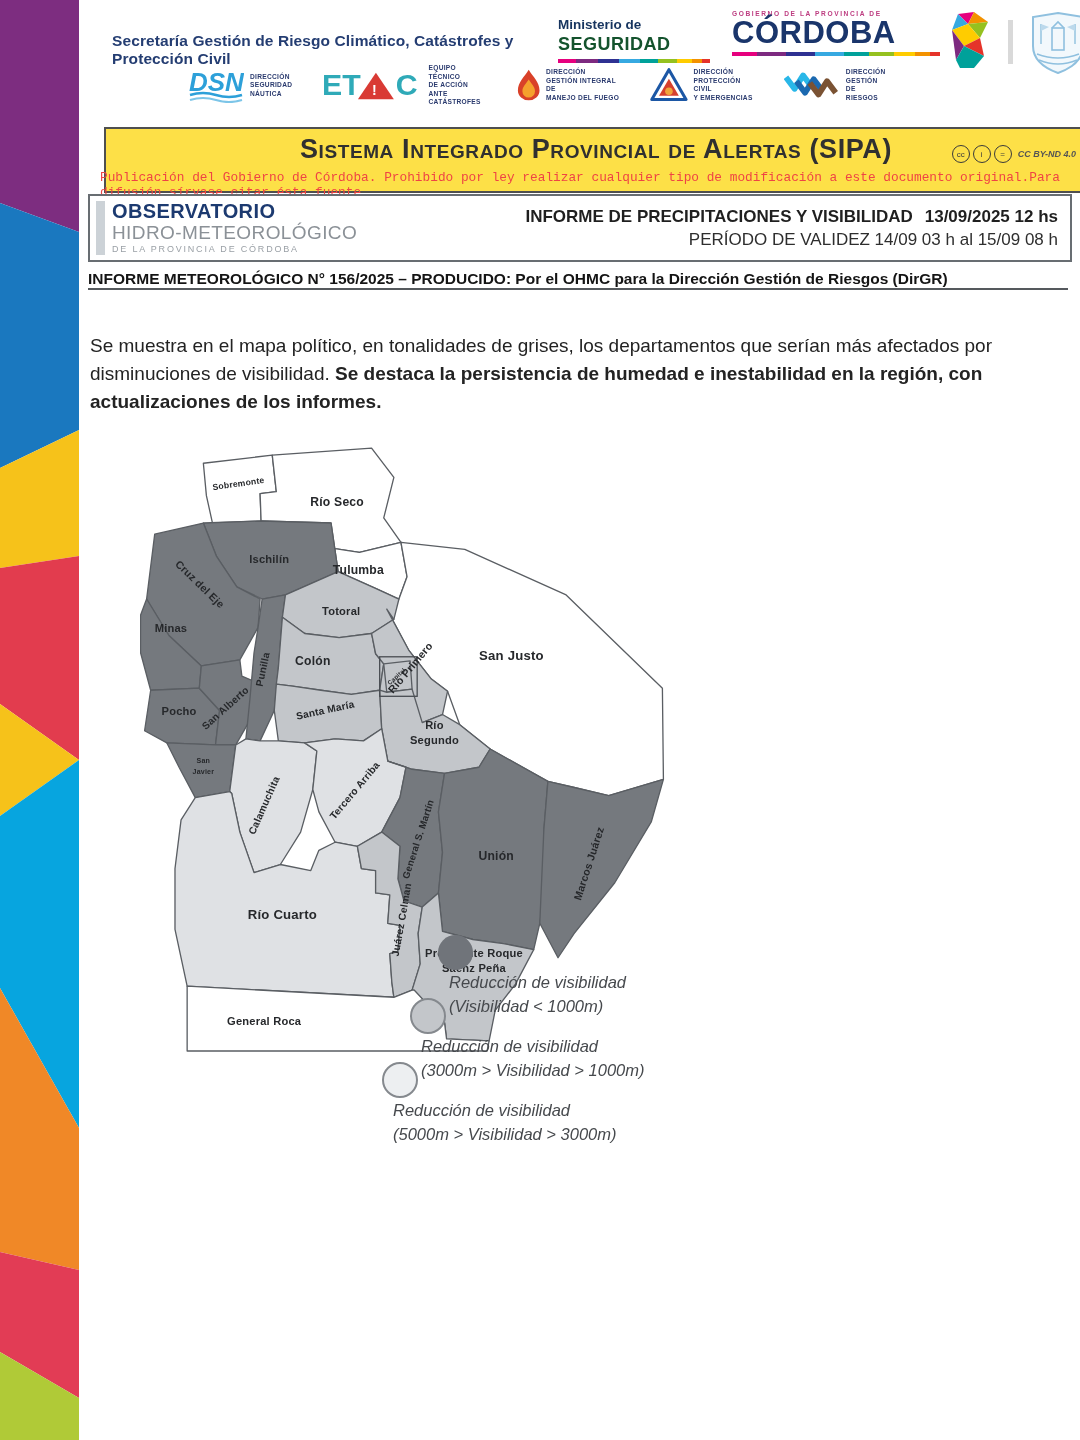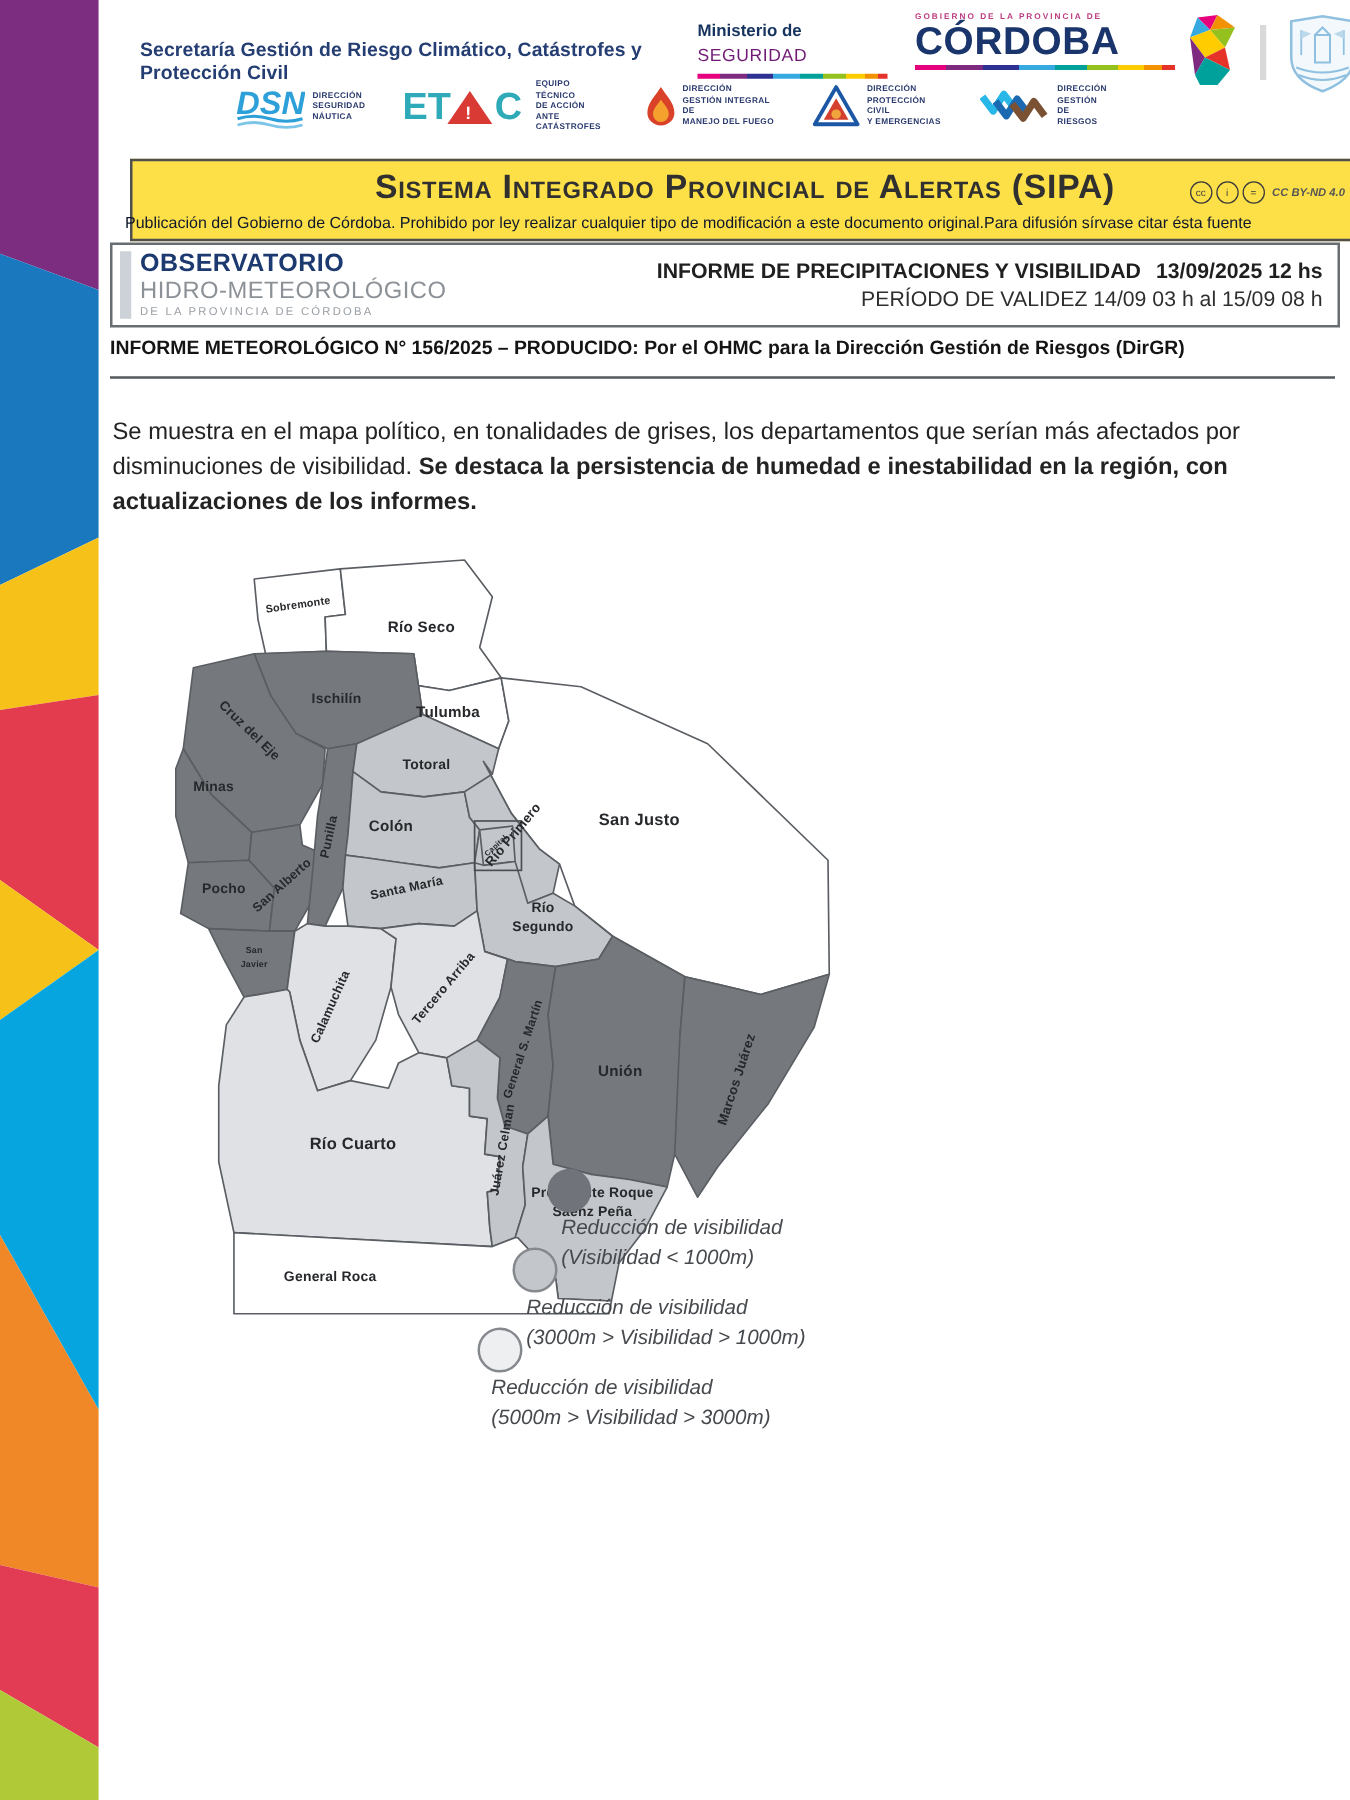--- a/index.html
+++ b/index.html
@@ -11,21 +11,21 @@
   
   #ribbon-svg{position:absolute;left:0;top:0;}
   
   .secretaria{
     left:112px;top:32px;width:450px;
     font-size:15.5px;font-weight:bold;color:#243d72;letter-spacing:.1px;
   }
   .gov-block{left:558px;top:10px;display:flex;align-items:flex-start;}
   .ministerio{width:152px;margin-top:8px;}
   .ministerio .l1{font-size:13.5px;font-weight:bold;color:#16345f;line-height:14px;}
-  .ministerio .l2{font-size:14px;font-weight:normal;color:#701a75;letter-spacing:.5px;line-height:24px;}
+  .ministerio .l2{font-size:18px;font-weight:bold;color:#14532d;letter-spacing:.5px;line-height:24px;}
   .rainbow{height:4px;margin-top:3px;background:linear-gradient(90deg,
       #e6007e 0 12%,#7d2a80 12% 26%,#2e3192 26% 40%,#36a9e1 40% 54%,
       #00a19a 54% 66%,#95c11f 66% 78%,#ffcc00 78% 88%,#f39200 88% 95%,#e5332a 95% 100%);}
   .cordoba{margin-left:22px;width:208px;position:relative;}
   .cordoba .small{font-size:6.6px;font-weight:bold;color:#bd3c80;letter-spacing:1.6px;}
   .cordoba .big{font-size:31px;font-weight:bold;color:#1a356b;letter-spacing:.5px;line-height:32px;}
   .cordoba-map-icon{margin-left:4px;margin-top:2px;}
   .gov-sep{width:5px;height:44px;background:#d9d9d9;margin:10px 14px 0 18px;}
   
   .logos-row{left:188px;top:64px;width:700px;display:flex;align-items:center;gap:30px;}
@@ -34,35 +34,35 @@
       line-height:8.5px;white-space:pre-line;text-transform:uppercase;}
   .dsn-text{font-style:italic;font-weight:bold;}
   
   .sipa-box{left:88px;top:127px;width:980px;height:62px;border:2px solid #4f4f4f;background:#fde047;margin-left:16px;}
   .sipa-title{text-align:center;margin-top:5px;font-variant:small-caps;
       font-size:27px;font-weight:600;color:#303030;letter-spacing:.6px;}
   .cc-row{position:absolute;right:10px;top:16px;display:flex;align-items:center;gap:3px;}
   .cc-circle{width:16px;height:16px;border:1.6px solid #3a3a3a;border-radius:50%;
       font-size:8px;font-weight:normal;color:#3a3a3a;display:flex;align-items:center;justify-content:center;}
   .cc-label{font-size:9px;color:#555;font-weight:bold;margin-left:3px;font-style:italic;}
-  .publication{margin:4px 8px 0 8px;font-size:12.8px;color:#0f172a;}
+  .publication{margin:4px 8px 0 8px;font-size:12.8px;color:#ef4444;font-family:Liberation Mono, monospace;}
   
   .obs-box{left:88px;top:194px;width:980px;height:64px;border:2px solid #686d72;background:#fff;}
   .obs-left{position:absolute;left:6px;top:5px;display:flex;gap:7px;}
   .obs-bar{width:9px;height:54px;background:#ccd2d7;}
   .obs-l1{font-size:20px;font-weight:800;color:#1c3a70;letter-spacing:.4px;line-height:21px;}
   .obs-l2{font-size:19px;color:#8b9197;letter-spacing:.4px;line-height:21px;}
   .obs-l3{font-size:9px;color:#9aa0a6;letter-spacing:1.8px;line-height:12px;}
   .obs-right{position:absolute;right:12px;top:9px;text-align:right;margin-left:43px;}
   .obs-r1{font-size:17px;font-weight:bold;color:#1f1f1f;line-height:23px;}
   .obs-r1 .date{margin-left:12px;}
   .obs-r2{font-size:17px;color:#2e2e2e;line-height:23px;}
   
   .meteo-line{left:88px;top:270px;width:980px;font-size:15.5px;font-weight:bold;color:#141414;
-      padding-bottom:13px;border-bottom:2px solid #55595d;}
+      border-bottom:2px solid #55595d;}
   
   .body-par{left:90px;top:332px;width:978px;font-size:19px;color:#232323;line-height:28px;}
   .body-par .bold{font-weight:bold;}
   
   .map-wrap{left:140px;top:445px;width:720px;height:700px;}
   .legend-row{position:absolute;display:flex;align-items:flex-start;flex-direction:column;}
   .legend-swatch{border-radius:50%;flex:0 0 auto;}
   .legend-text{margin-left:11px;font-size:16.5px;font-style:italic;color:#46494d;line-height:24px;}
   #map-svg text{font-family:"Liberation Sans",sans-serif;font-weight:600;fill:#26282b;letter-spacing:.2px;}
 </style>

